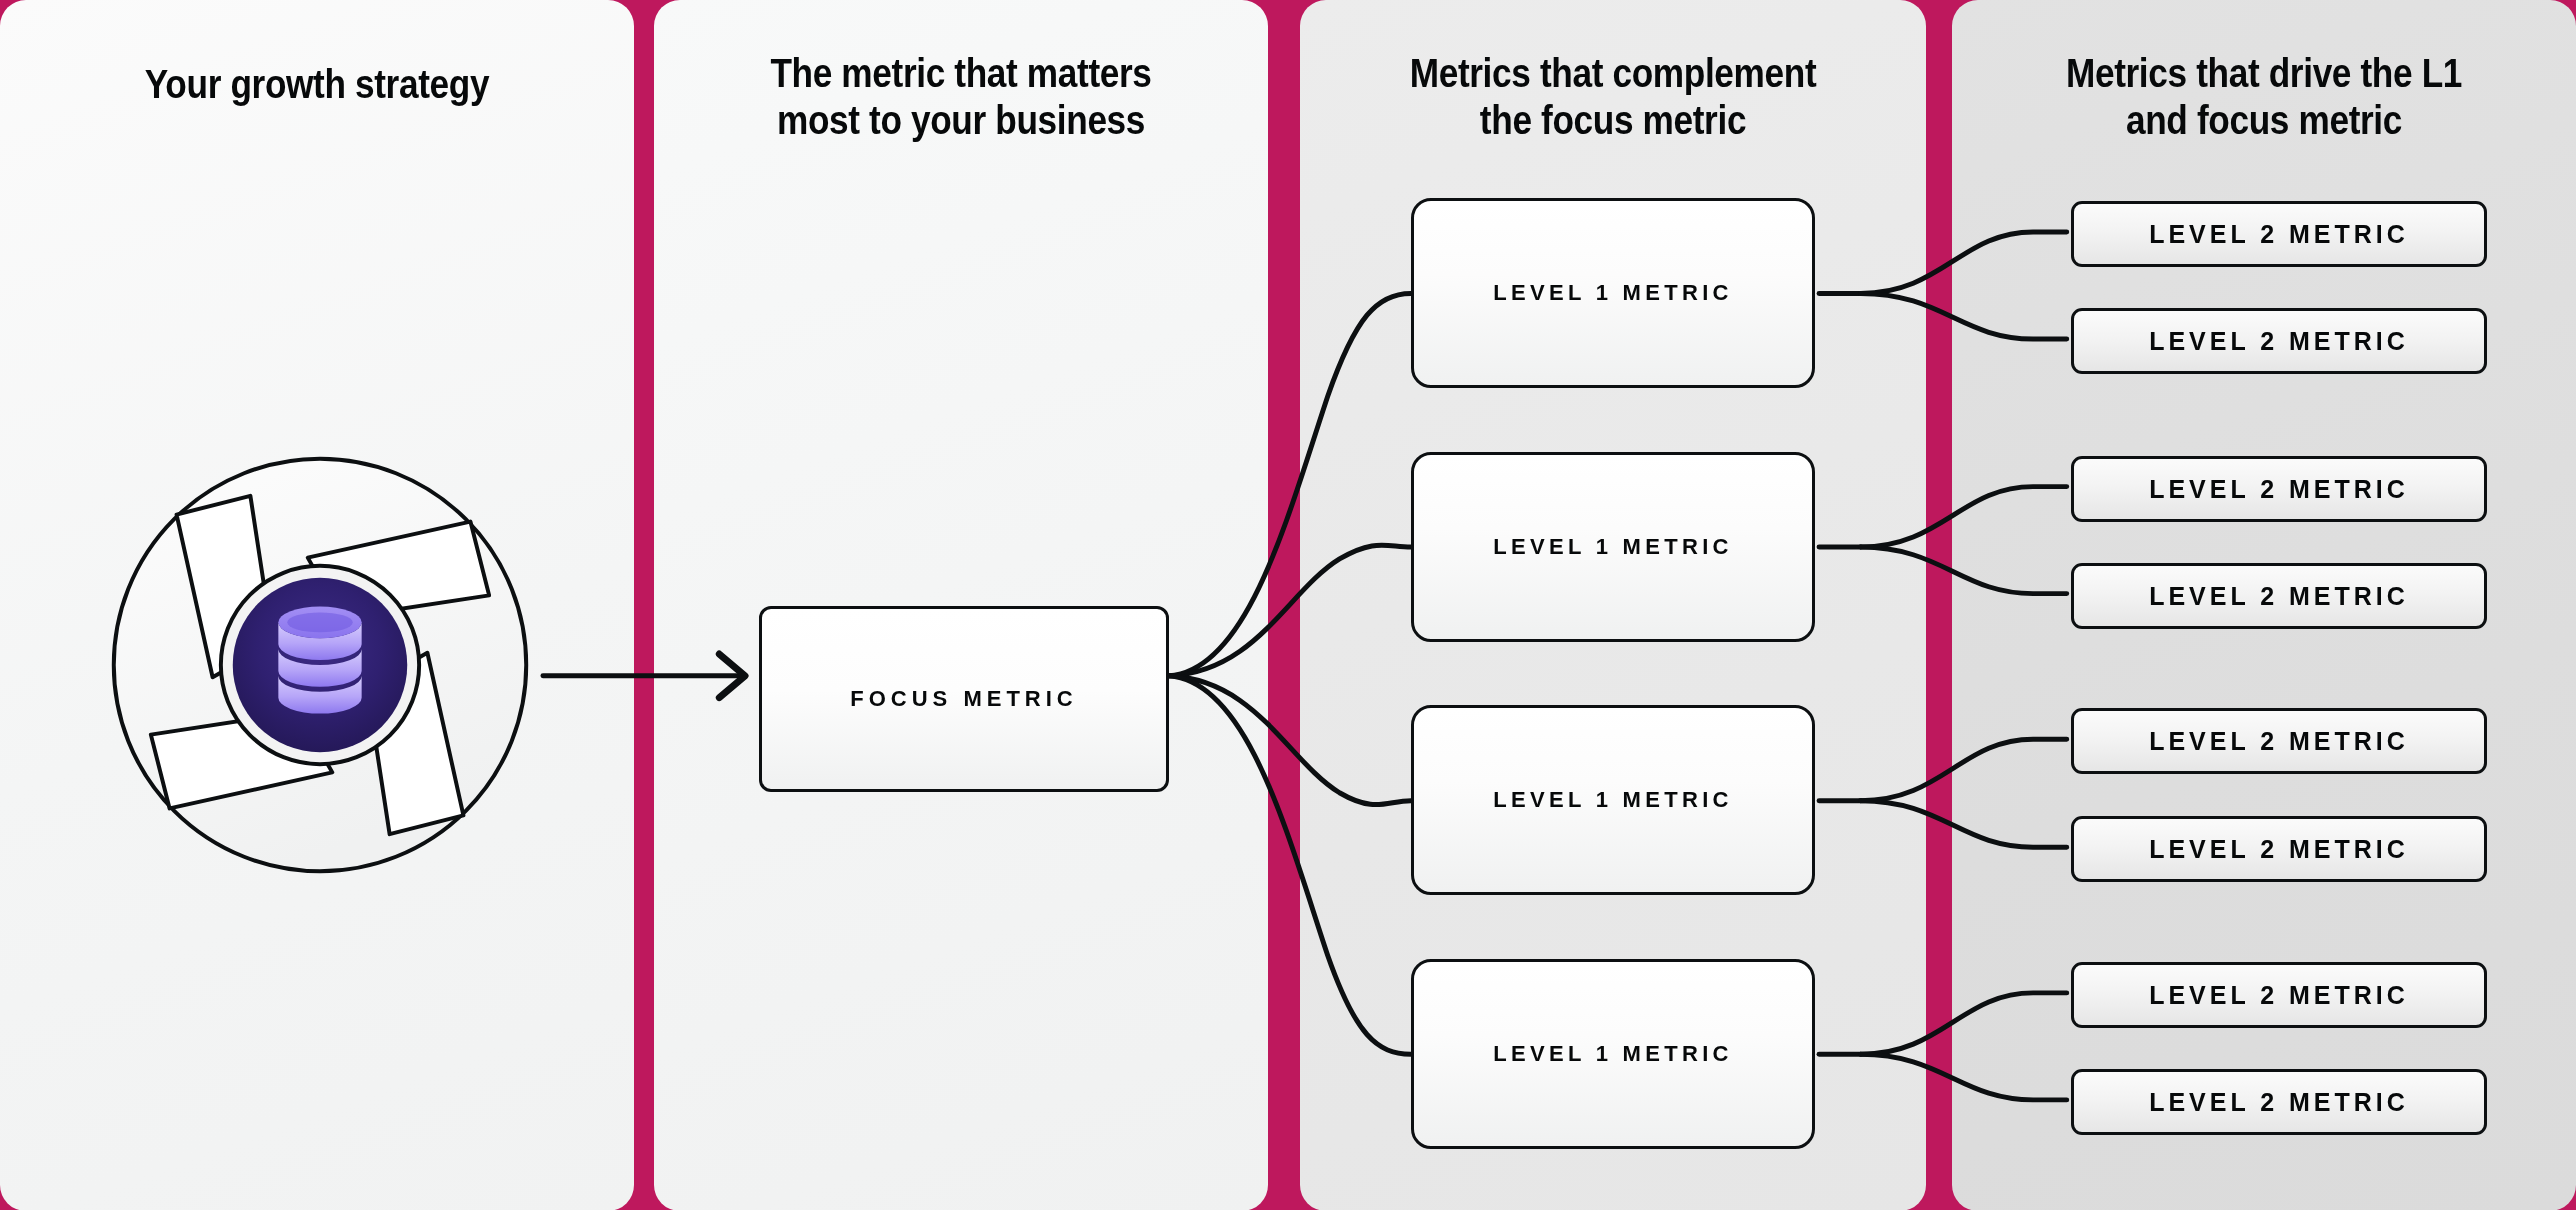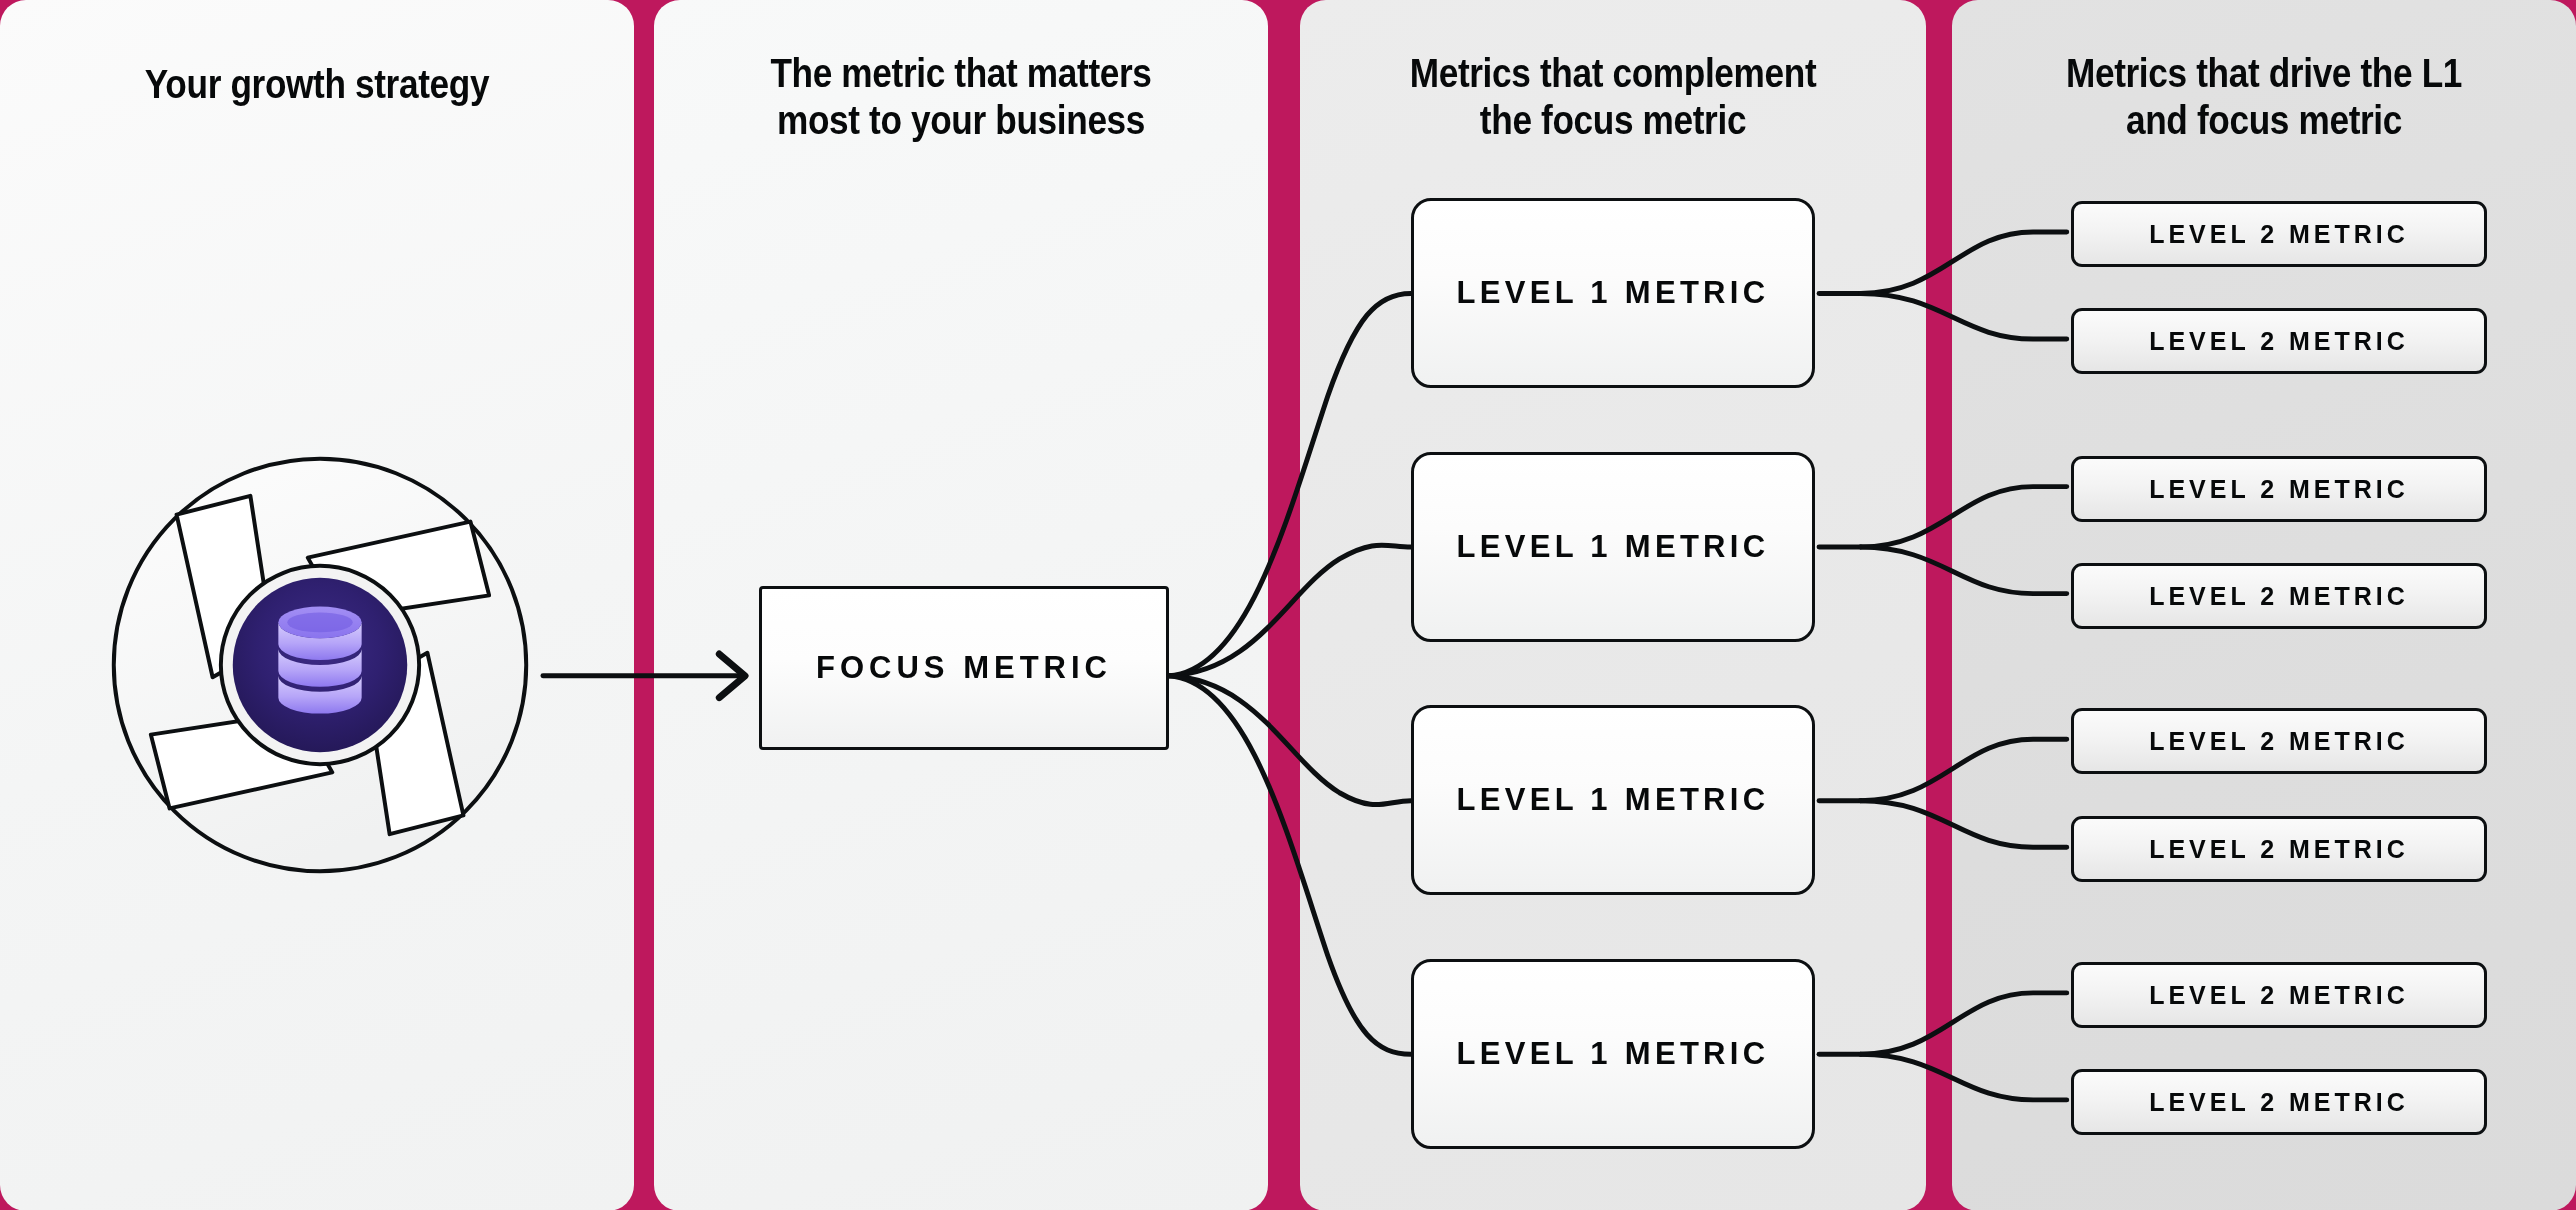--- a/index.html
+++ b/index.html
@@ -73,29 +73,29 @@
     display: flex;
     align-items: center;
     justify-content: center;
     border: 3.5px solid #0c0f11;
     color: #07090a;
     font-weight: 700;
     text-align: center;
     user-select: none;
   }
   .node .lbl {
-    font-size: 31px;
+    font-size: 22px;
     letter-spacing: 4.3px;
     white-space: nowrap;
   }
 
   .node.focus {
-    left: 759px; top: 586px;
-    width: 410px; height: 164px;
-    border-radius: 4px;
+    left: 759px; top: 606px;
+    width: 410px; height: 186px;
+    border-radius: 12px;
     background: linear-gradient(180deg,#ffffff 0%,#fdfdfd 45%,#f0f1f1 100%);
   }
   .node.focus .lbl { letter-spacing: 5px; }
 
   .node.l1 {
     left: 1411px;
     width: 404px; height: 190px;
     border-radius: 20px;
     background: linear-gradient(180deg,#ffffff 0%,#fcfcfc 40%,#f0f1f1 100%);
   }

